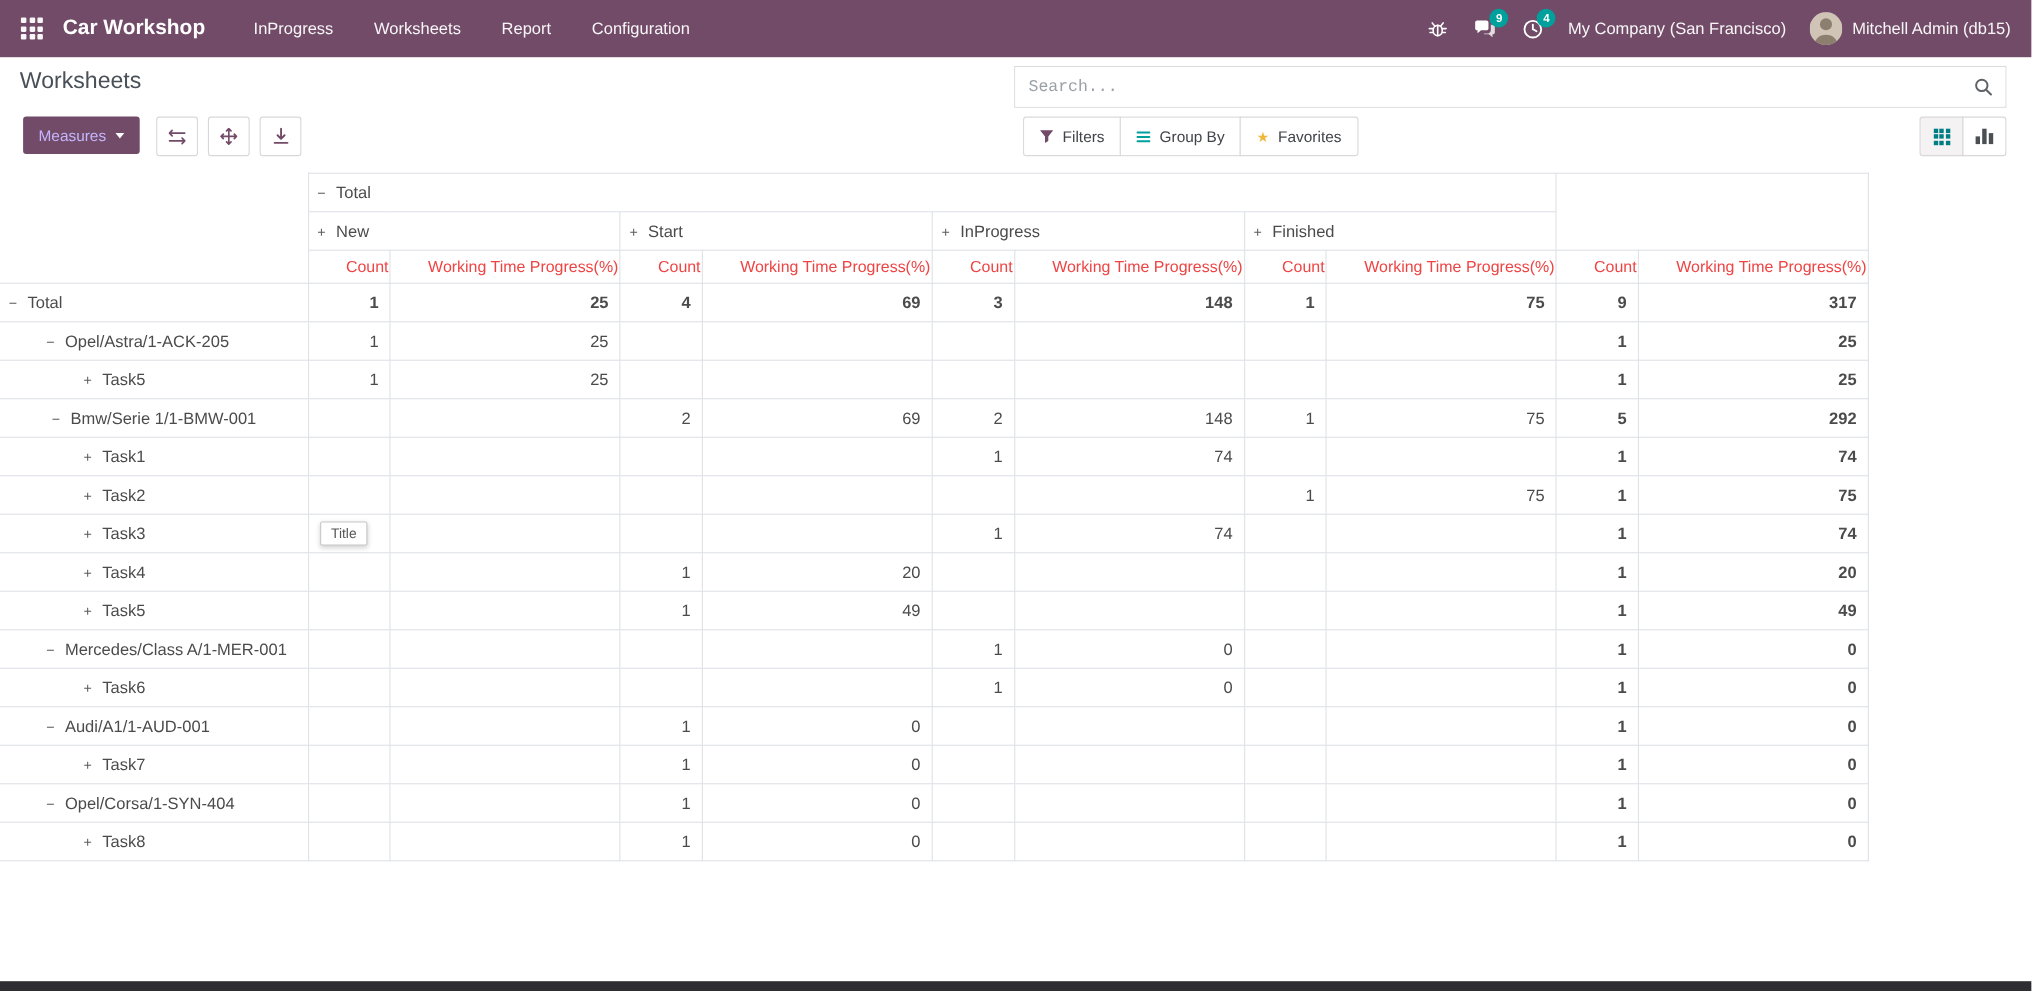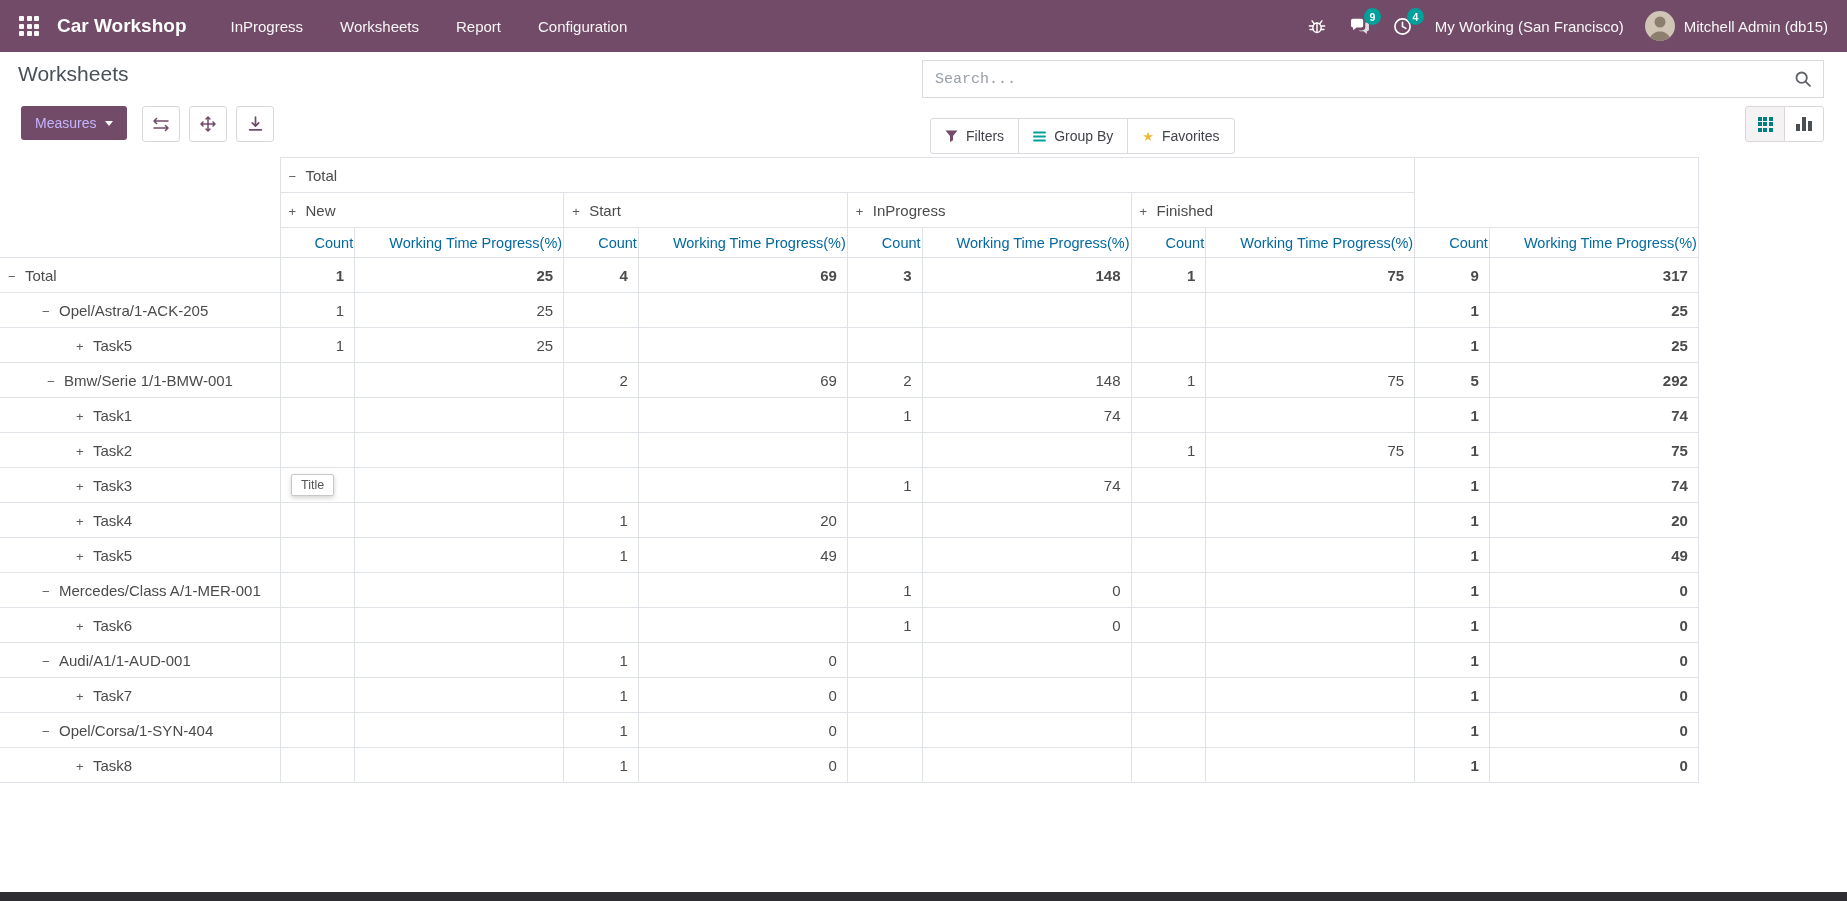--- a/index.html
+++ b/index.html
@@ -26,21 +26,21 @@
   .search-box input{width:100%;height:100%;border:none;outline:none;padding:0 44px 0 12px;box-sizing:border-box;font-size:15px;font-family:Liberation Mono, monospace;color:#8b5cf6;}
   .search-box input::placeholder{color:#9aa0a6;}
   .search-box .mag{position:absolute;right:11px;top:9px;cursor:pointer;}
 
   .btn-measures{position:absolute;left:21px;top:106px;height:34px;background:#714B67;color:#c4b5fd;border:none;border-radius:3px;font-size:14px;font-weight:500;padding:0 14px;display:flex;align-items:center;gap:9px;cursor:pointer;font-family:"Liberation Sans",sans-serif;}
   .caret{width:0;height:0;border-left:4px solid transparent;border-right:4px solid transparent;border-top:5px solid #fff;}
   .icon-btn-row{position:absolute;left:142px;top:106px;display:flex;gap:9px;}
   .icon-btn{width:36px;height:34px;background:#fff;border:1px solid #d9d7da;border-radius:3px;display:flex;align-items:center;justify-content:center;cursor:pointer;}
 
   .search-filters{position:absolute;left:930px;top:106px;display:flex;}
-  .sf-btn{height:34px;background:#fff;border:1px solid #dad9dc;padding:0 14px;display:flex;align-items:center;gap:8px;font-size:14px;color:#42444a;cursor:pointer;margin-left:-1px;white-space:nowrap;font-family:"Liberation Sans",sans-serif;margin-top:12px;}
+  .sf-btn{height:34px;background:#fff;border:1px solid #dad9dc;padding:0 14px;display:flex;align-items:center;gap:8px;font-size:14px;color:#42444a;cursor:pointer;margin-left:-1px;white-space:nowrap;font-family:"Liberation Sans",sans-serif;}
   .sf-btn:first-child{border-radius:3px 0 0 3px;margin-left:0;}
   .sf-btn:last-child{border-radius:0 3px 3px 0;}
   .star-glyph{color:#EFB839;font-size:13px;line-height:1;}
 
   .view-switcher{position:absolute;right:23px;top:106px;display:flex;}
   .vs-btn{width:38px;height:34px;background:#fff;border:1px solid #d9d7da;display:flex;align-items:center;justify-content:center;cursor:pointer;margin-left:-1px;}
   .vs-btn:first-child{border-radius:3px 0 0 3px;margin-left:0;}
   .vs-btn:last-child{border-radius:0 3px 3px 0;}
   .vs-btn.active{background:#f5f2f4;}
   .grid-icon{display:grid;grid-template-columns:repeat(3,4px);grid-gap:1.5px;}
@@ -49,21 +49,21 @@
   .bars-icon i{width:4px;background:#4a4f54;display:block;}
   .bars-icon i:nth-child(1){height:7px;}
   .bars-icon i:nth-child(2){height:14px;}
   .bars-icon i:nth-child(3){height:10px;}
 
   
   .pivot-wrap{position:absolute;left:0;top:157px;}
   table.pivot{border-collapse:collapse;table-layout:fixed;font-size:15px;color:#4b4b4b;background:#fff;border-radius:20px;}
   .pivot th,.pivot td{border:1px solid #dfe2e6;font-weight:400;white-space:nowrap;overflow:hidden;box-sizing:border-box;}
   .pivot thead tr:nth-child(1) th,.pivot thead tr:nth-child(2) th{height:35px;}
-  .pivot thead tr:nth-child(3) th{height:30px;font-size:14.5px;color:#0369a1;padding-left:34px;}
+  .pivot thead tr:nth-child(3) th{height:30px;font-size:14.5px;color:#ef4444;padding-left:34px;}
   .pivot tbody th,.pivot tbody td{height:35px;}
   .pivot th.corner{border:none;background:#fff;}
   .pivot th.group{text-align:left;padding-left:8px;cursor:pointer;}
   .pivot th.measure{text-align:left;padding-left:5px;cursor:pointer;}
   .pivot td.value{text-align:right;padding-right:10px;}
   .pivot tbody th.rowlabel{text-align:left;cursor:pointer;}
   .pivot .sign{display:inline-block;width:17px;color:#5b5b5b;font-size:13px;}
   .pivot .bold{font-weight:700;}
   .pivot tr > *:first-child{border-left:none;}
 
@@ -109,21 +109,21 @@
         </svg>
         <span class="badge">9</span>
       </div>
       <div class="nav-icon-btn">
         <svg width="19" height="19" viewBox="0 0 16 16" fill="none" stroke="#fff" stroke-width="1.4">
           <circle cx="8" cy="8" r="6.4"></circle>
           <path d="M8 4.5 V8 L10.8 9.6" stroke-linecap="round"></path>
         </svg>
         <span class="badge">4</span>
       </div>
-      <div class="nav-text">My Working (San Francisco)</div>
+      <div class="nav-text">My Company (San Francisco)</div>
       <div class="user-cluster">
         <div class="avatar">
           <svg viewBox="0 0 30 30" width="30" height="30">
             <rect width="30" height="30" fill="#cfc4b5"></rect>
             <circle cx="15" cy="11" r="5.5" fill="#8d7f6f"></circle>
             <path d="M4 30c1.5-7 6-9.5 11-9.5s9.5 2.5 11 9.5z" fill="#8d7f6f"></path>
           </svg>
         </div>
         <div class="nav-text">Mitchell Admin (db15)</div>
       </div>

